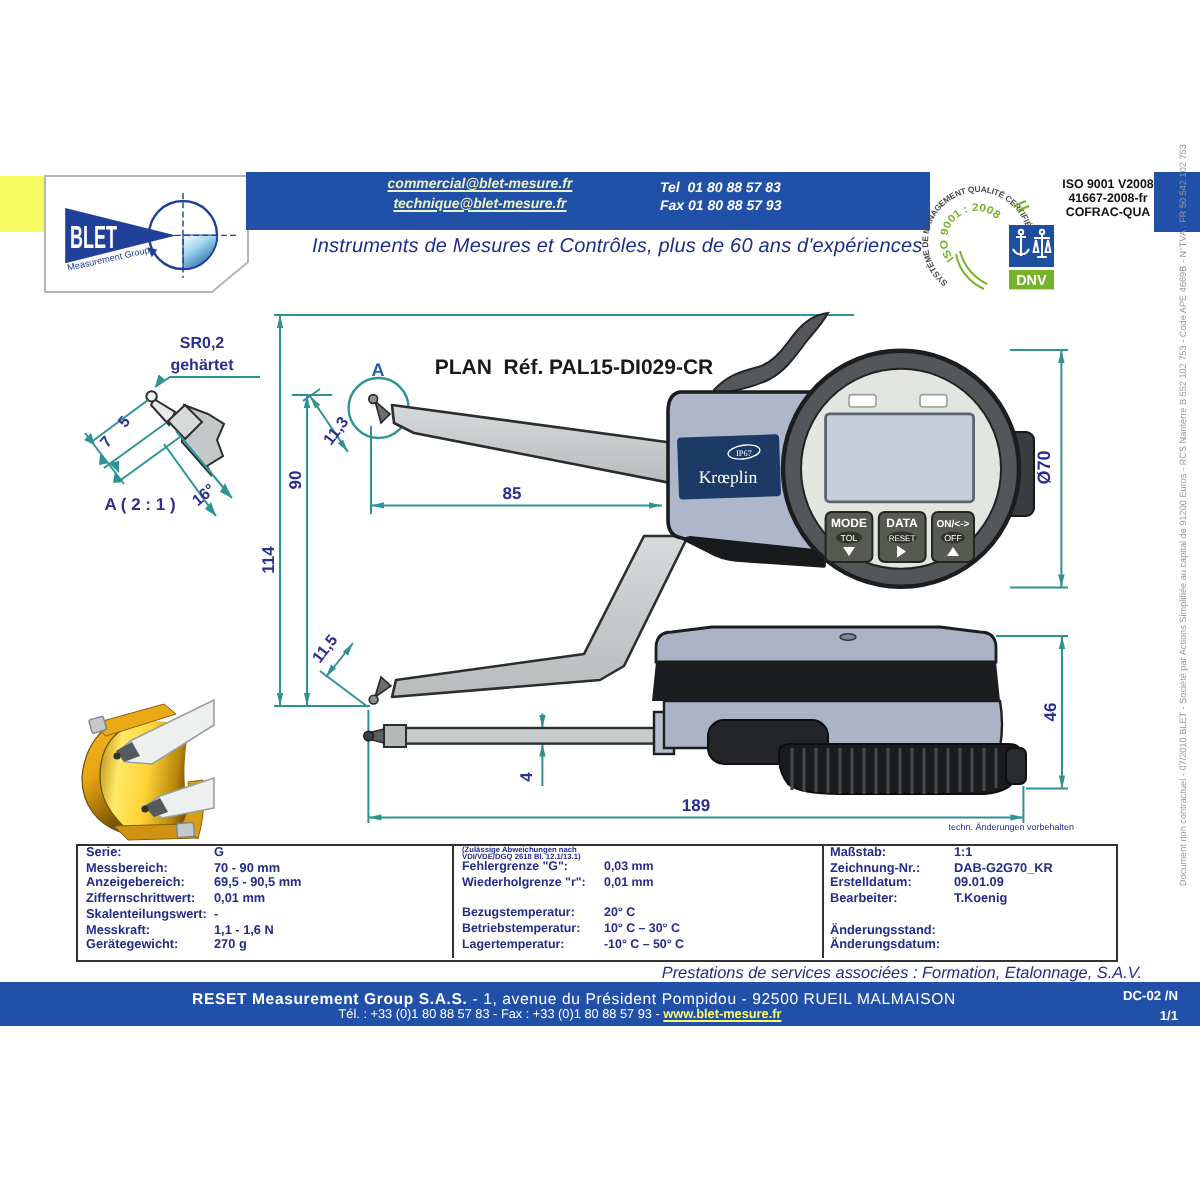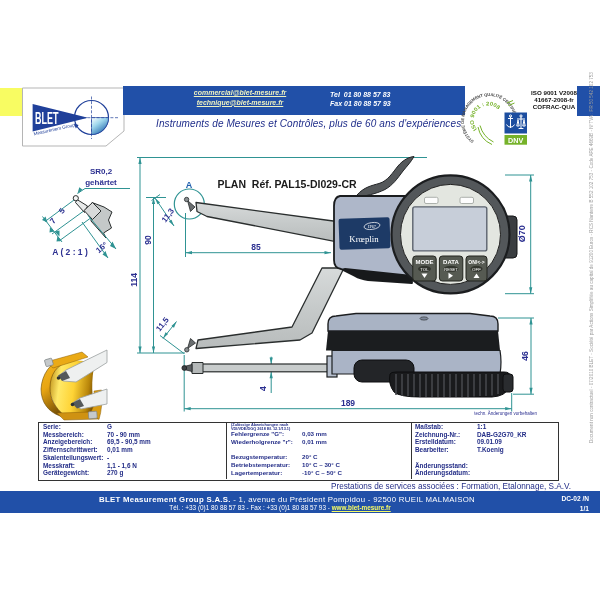--- a/index.html
+++ b/index.html
@@ -318,19 +318,19 @@
 0,03 mm<br>0,01 mm<br><br>20° C<br>10° C – 30° C<br>-10° C – 50° C
 </div>
 
 <div class="abs navy" style="left:415px;top:423px;font-size:6.4px;font-weight:bold;line-height:7.7px;">
 Maßstab:<br>Zeichnung-Nr.:<br>Erstelldatum:<br>Bearbeiter:<br><br>Änderungsstand:<br>Änderungsdatum:
 </div>
 <div class="abs navy" style="left:477px;top:423px;font-size:6.4px;font-weight:bold;line-height:7.7px;">
 1:1<br>DAB-G2G70_KR<br>09.01.09<br>T.Koenig
 </div>
 
-<div class="abs" style="left:244px;top:481.5px;width:327px;text-align:right;font-size:8.2px;color:#232d87;">Prestations de services associées : Formation, Etalonnage, S.A.V.</div>
+<div class="abs" style="left:244px;top:481.5px;width:327px;text-align:right;font-size:8.2px;font-style:italic;color:#232d87;">Prestations de services associées : Formation, Etalonnage, S.A.V.</div>
 
 <div class="abs" style="left:0;top:491px;width:600px;height:22px;background:#2150a8;"></div>
-<div class="abs" style="left:0;top:495px;width:574px;text-align:center;font-size:7.8px;letter-spacing:0.3px;color:#fff;"><b>BLET Measurement Group S.A.S.</b> - 1, avenue du Président Pompidou - 92500 RUEIL MALMAISON</div>
+<div class="abs" style="left:0;top:495px;width:574px;text-align:center;font-size:7.8px;letter-spacing:0.3px;color:#fff;"><b>RESET Measurement Group S.A.S.</b> - 1, avenue du Président Pompidou - 92500 RUEIL MALMAISON</div>
 <div class="abs" style="left:0;top:504px;width:560px;text-align:center;font-size:6.4px;color:#fff;">Tél. : +33 (0)1 80 88 57 83 - Fax : +33 (0)1 80 88 57 93 - <span style="color:#f8fc62;font-weight:bold;text-decoration:underline;">www.blet-mesure.fr</span></div>
 <div class="abs" style="left:490px;top:495px;width:99px;text-align:right;font-size:6.6px;font-weight:bold;color:#fff;">DC-02 /N</div>
 <div class="abs" style="left:490px;top:504.5px;width:99px;text-align:right;font-size:6.6px;font-weight:bold;color:#fff;">1/1</div>
 
 </body></html>

